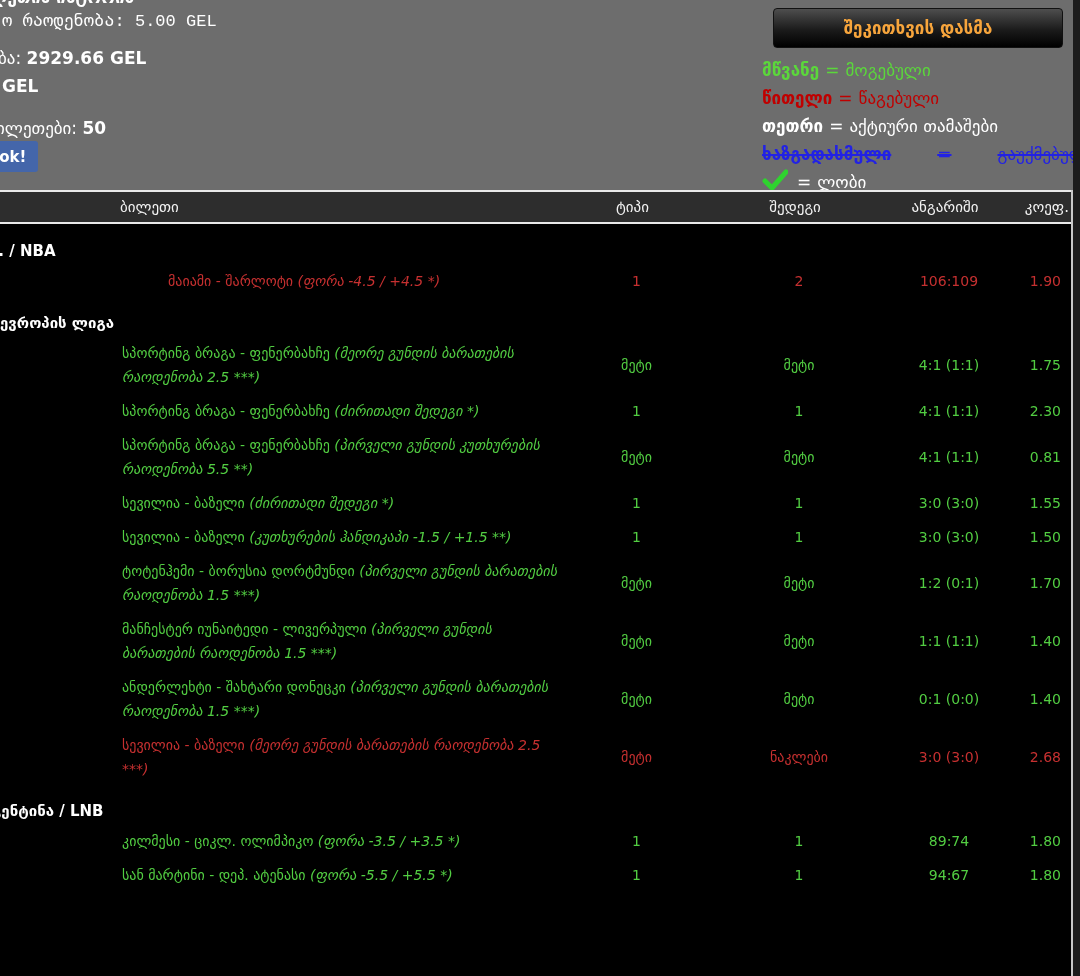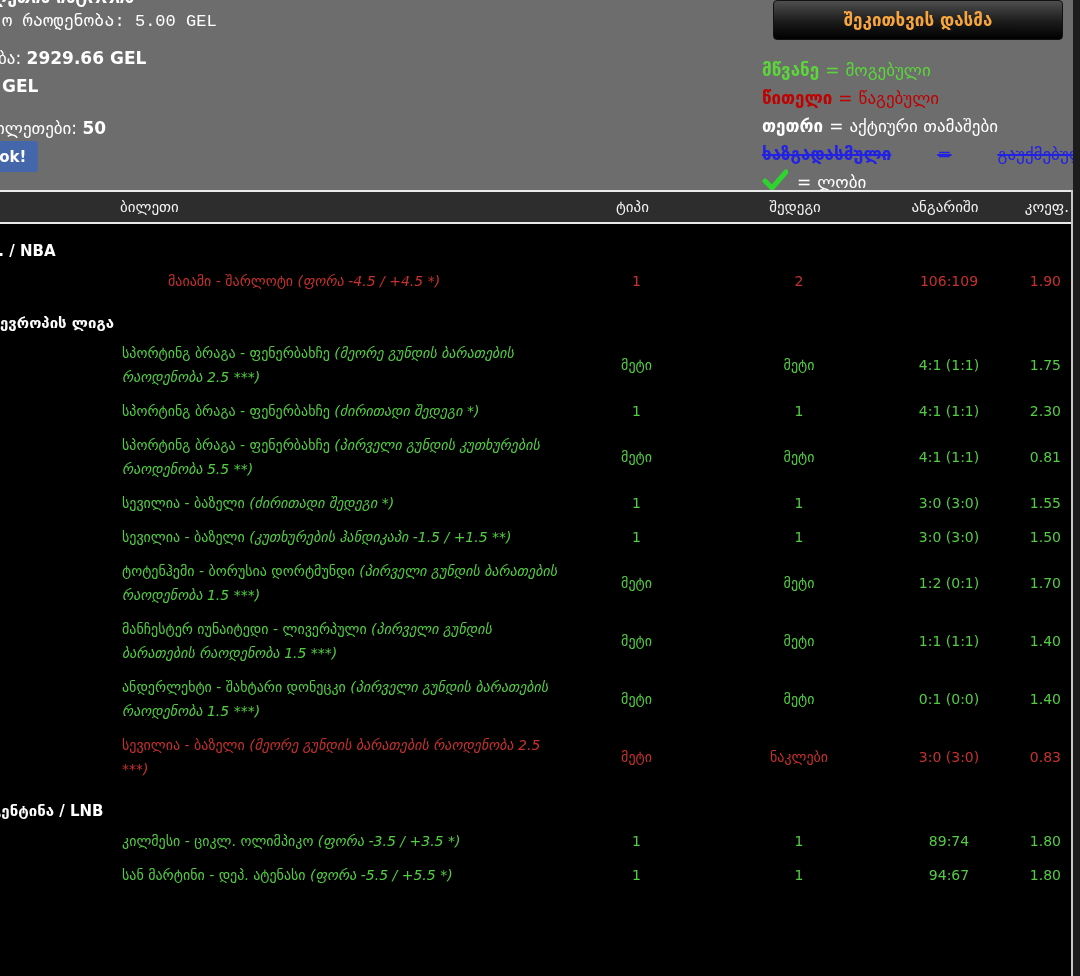--- a/index.html
+++ b/index.html
@@ -31,21 +31,21 @@
   .il-1{left:-2px;top:48px;}
   .il-2{left:2px;top:76px;}
   .il-3{left:-4px;top:118px;}
   .fb-btn{
     position:absolute;left:-72px;top:141px;width:110px;height:31px;
     background:#4466aa;border-radius:3px;color:#fff;font-weight:bold;
     font-size:15px;display:flex;align-items:center;justify-content:center;
     cursor:pointer;
   }
   .ask-btn{
-    position:absolute;right:17px;top:0;width:288px;height:38px;
+    position:absolute;right:17px;top:8px;width:288px;height:38px;
     background:linear-gradient(180deg,#4e4e4e 0%,#1b1b1b 55%,#000 100%);
     border:1px solid #111;border-radius:4px;
     color:var(--orange);font-weight:bold;font-size:17px;
     display:flex;align-items:center;justify-content:center;cursor:pointer;
   }
   
   .legend{position:absolute;left:762px;top:56px;}
   .legend-line{height:28px;display:flex;align-items:center;white-space:nowrap;}
   .legend-line .term{font-weight:bold;margin-right:6px;}
   .legend-line .eq{margin-right:6px;}
@@ -219,21 +219,21 @@
         <div class="cell type">მეტი</div>
         <div class="cell result">მეტი</div>
         <div class="cell score">0:1 (0:0)</div>
         <div class="cell coef">1.40</div>
       </div>
       <div class="trow lost">
         <div class="cell ticket"><span>სევილია - ბაზელი </span><span class="note">(მეორე გუნდის ბარათების რაოდენობა 2.5 ***)</span></div>
         <div class="cell type">მეტი</div>
         <div class="cell result">ნაკლები</div>
         <div class="cell score">3:0 (3:0)</div>
-        <div class="cell coef">0.83</div>
+        <div class="cell coef">2.68</div>
       </div>
       <div class="section-title sec-2">გენტინა / LNB</div>
       <div class="trow won">
         <div class="cell ticket"><span>კილმესი - ციკლ. ოლიმპიკო </span><span class="note">(ფორა -3.5 / +3.5 *)</span></div>
         <div class="cell type">1</div>
         <div class="cell result">1</div>
         <div class="cell score">89:74</div>
         <div class="cell coef">1.80</div>
       </div>
       <div class="trow won">

